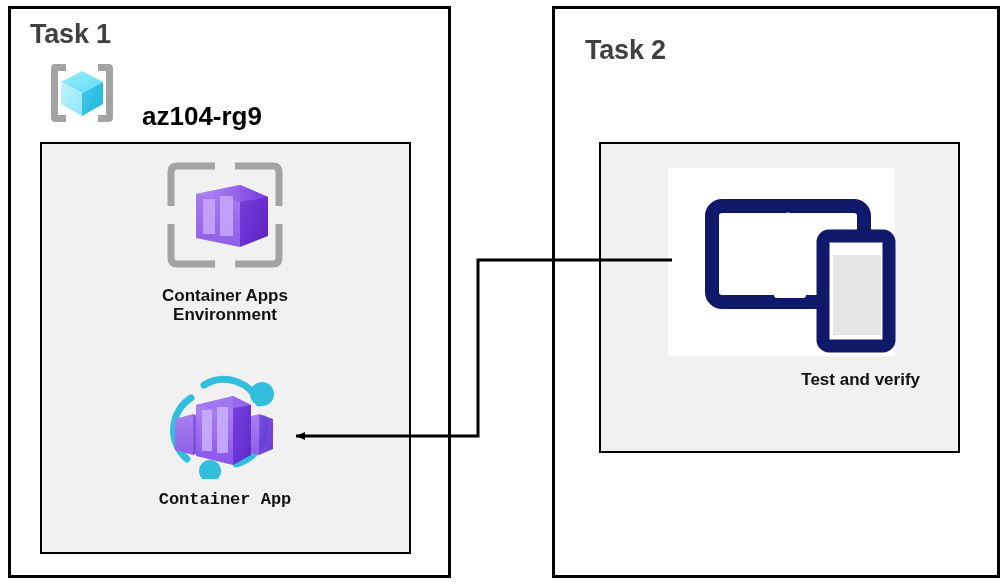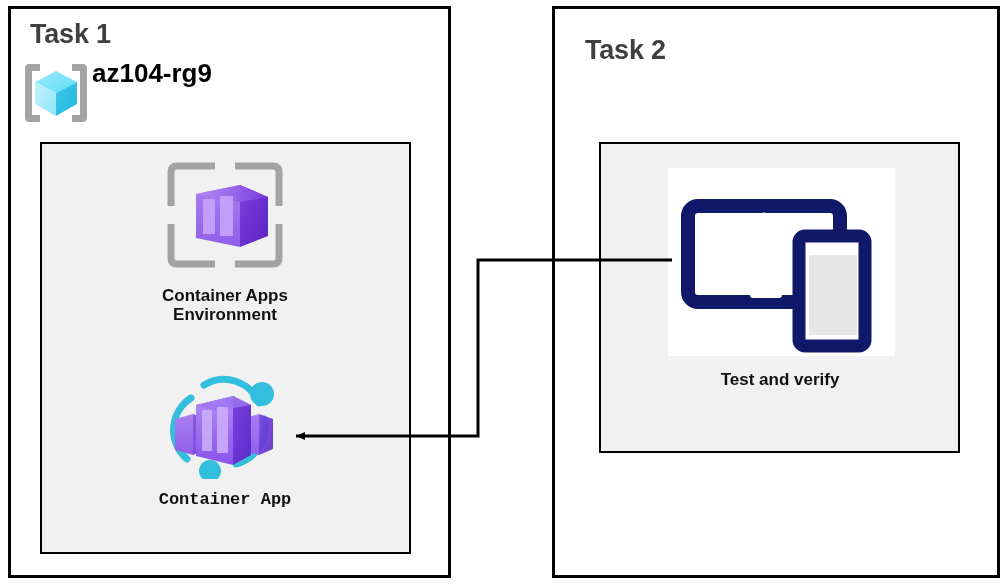--- a/index.html
+++ b/index.html
@@ -35,27 +35,27 @@
     color: #404040;
     letter-spacing: -0.2px;
     white-space: nowrap;
   }
   #task1-title { left: 30px;  top: 19px; }
   #task2-title { left: 585px; top: 35px; }
 
   
   #rg-row {
     position: absolute;
-    left: 20px;
+    left: 46px;
     top: 58px;
     width: 280px;
     height: 74px;
     display: flex;
-    align-items: flex-start;
-    gap: 0;
+    align-items: flex-end;
+    gap: 24px;
   }
   #rg-label {
     font-size: 26px;
     font-weight: bold;
     color: #000000;
     white-space: nowrap;
   }
 
   
   .inner-box {
@@ -79,21 +79,21 @@
     font-weight: bold;
     color: #111111;
     text-align: center;
     line-height: 1.12;
     white-space: pre-line;
     margin-top: 6px;
   }
 
   #env-node  { left: 60px;  top: 158px; width: 330px; }
   #app-node  { left: 60px;  top: 375px; width: 330px; font-family: Liberation Mono, monospace; }
-  #test-node { left: 640px; top: 168px; width: 280px; }
+  #test-node { left: 640px; top: 168px; width: 280px; align-items: flex-end; }
 
   .icon-wrap { position: relative; }
 
   
   #test-plate {
     position: absolute;
     left: 668px;
     top: 168px;
     width: 227px;
     height: 188px;

